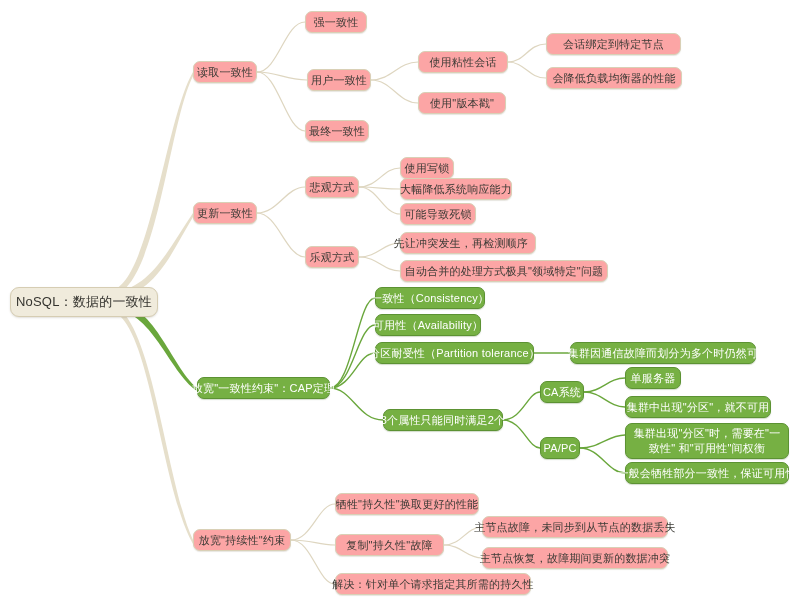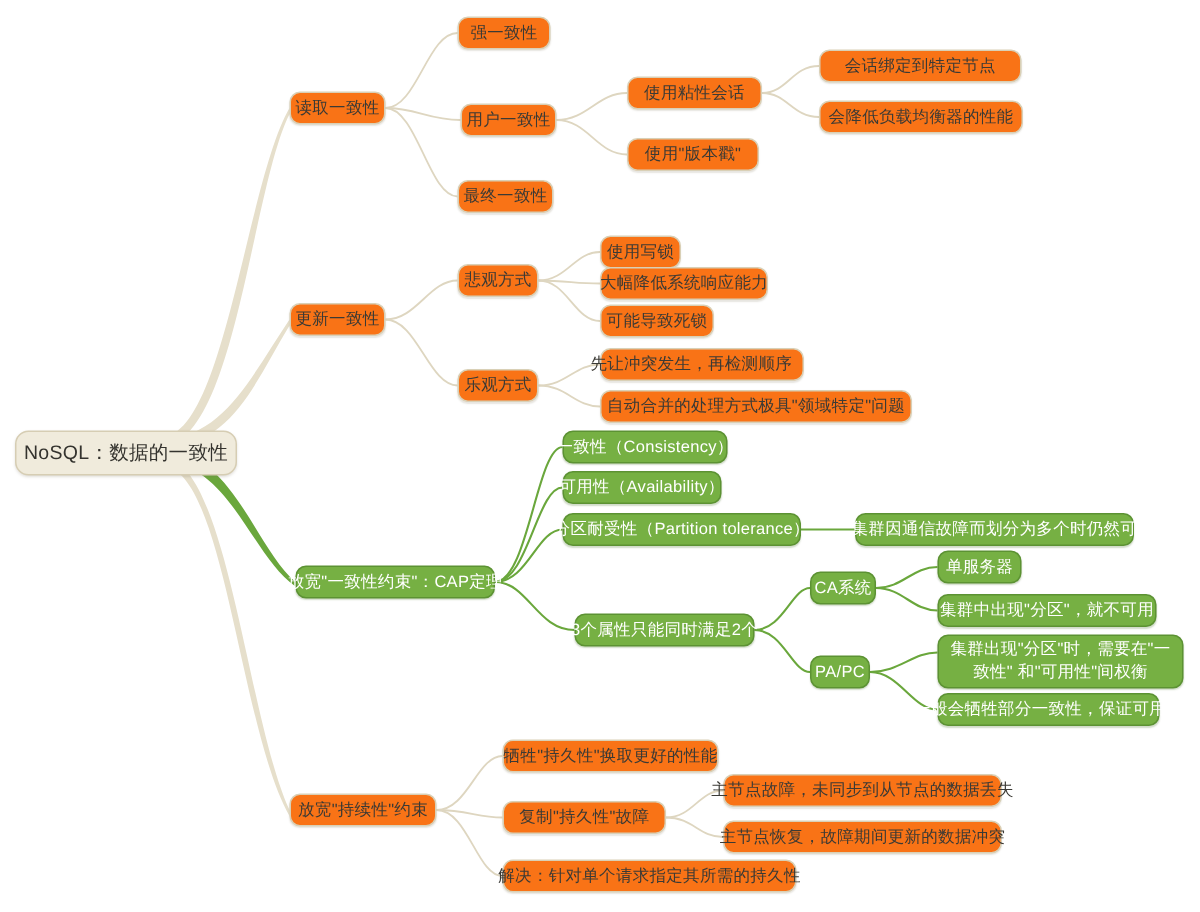--- a/index.html
+++ b/index.html
@@ -35,21 +35,21 @@
     justify-content: center;
     text-align: center;
     border-radius: 7px;
     font-size: 11px;
     line-height: 14px;
     white-space: pre;
     letter-spacing: 0.2px;
     padding: 3px 7px;
   }
   .node.beige {
-    background: #f97316;
+    background: #fca5a5;
     border: 1px solid #d9d0b6;
     color: #3b3a35;
     box-shadow: 0 1px 1px rgba(120,110,85,0.18);
   }
   .node.green {
     background: #76b043;
     border: 1px solid #5c9233;
     color: #ffffff;
     box-shadow: 0 1px 1px rgba(70,110,40,0.25);
   }
@@ -223,21 +223,21 @@
   <div class="node green" style="left:625px; top:396px; width:146px; height:22px;">
     <span>集群中出现"分区"，就不可用</span>
   </div>
   <div class="node green" style="left:540px; top:437px; width:40px; height:22px;">
     <span>PA/PC</span>
   </div>
   <div class="node green multiline" style="left:625px; top:423px; width:164px; height:36px;">
     <span>集群出现"分区"时，需要在"一致性"
 和"可用性"间权衡</span>
   </div>
-  <div class="node green" style="left:625px; top:462px; width:148px; height:22px;">
+  <div class="node green" style="left:625px; top:462px; width:164px; height:22px;">
     <span>一般会牺牲部分一致性，保证可用性</span>
   </div>
 
   <div class="node beige" style="left:193px; top:529px; width:98px; height:22px;">
     <span>放宽"持续性"约束</span>
   </div>
   <div class="node beige" style="left:335px; top:493px; width:144px; height:22px;">
     <span>牺牲"持久性"换取更好的性能</span>
   </div>
   <div class="node beige" style="left:335px; top:534px; width:109px; height:22px;">

